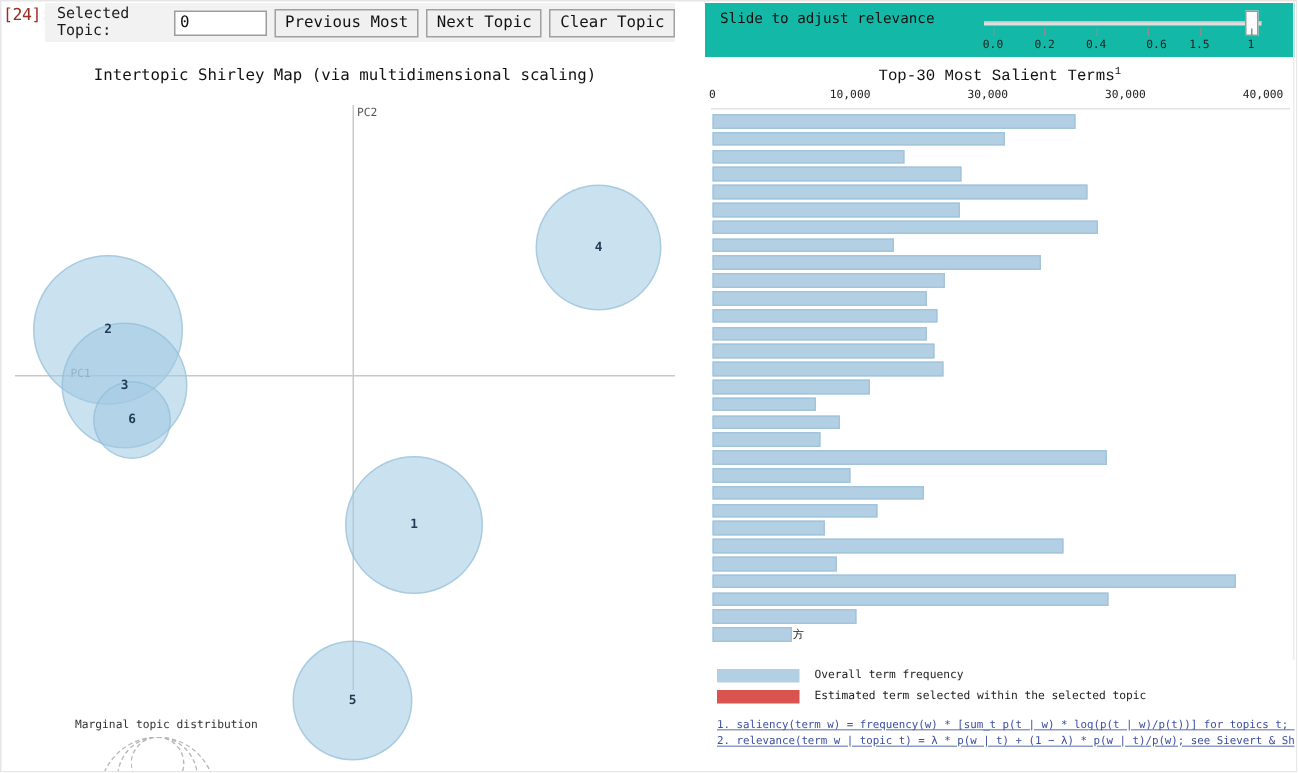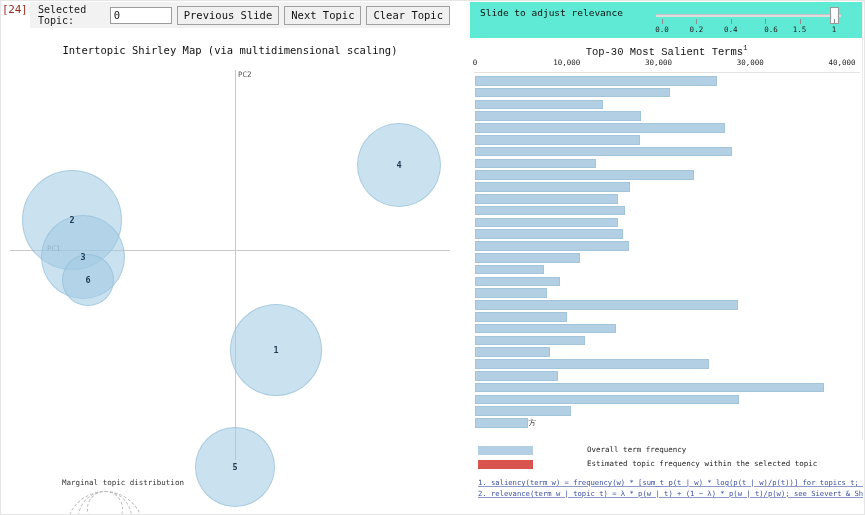--- a/index.html
+++ b/index.html
@@ -54,21 +54,21 @@
     padding: 0 6px;
     cursor: pointer;
     line-height: 17px;
     white-space: nowrap;
   }
 
   
   #right-controls {
     position: absolute; left: 470px; top: 2px;
     width: 393px; height: 36px;
-    background: #5eead4;
+    background: #14b8a6;
   }
   #slider-text {
     position: absolute; left: 10px; top: 4px;
     font-size: 9.5px; color: #111; line-height: 13px;
     font-family: "DejaVu Sans Mono", "Liberation Mono", monospace;
     white-space: nowrap;
   }
   #slider-text .lam { font-size: 10.5px; }
   #slider-text .metricnum { font-size: 8px; vertical-align: 1px;}
   #slider-wrap {
@@ -129,21 +129,21 @@
     position: absolute;
     font-size: 8.5px; font-weight: bold;
     color: #1f3a52;
     font-family: "DejaVu Sans Mono", "Liberation Mono", monospace;
     transform: translate(-50%, -50%);
   }
 
   
   #marg-legend { position: absolute; left: 48px; top: 420px; width: 185px; height: 92px; }
   #marg-title {
-    position: absolute; left: 14px; top: 0px;
+    position: absolute; left: 2px; top: 0px;
     font-size: 7.5px; color: #333;
     font-family: "DejaVu Sans Mono", "Liberation Mono", monospace;
   }
   .marg-circle {
     position: absolute;
     border: 1px dashed #b9b9b9;
     border-radius: 50%;
   }
 
   
@@ -184,21 +184,20 @@
   #bottom-legend { position: absolute; left: 478px; top: 444px; width: 385px; }
   .leg-row { position: relative; height: 14px; }
   .leg-swatch {
     position: absolute; left: 0; top: 2px; width: 55px; height: 9px;
   }
   .leg-text {
     position: absolute; left: 65px; top: 0px;
     font-size: 7.5px; color: #222; line-height: 12px;
     font-family: "DejaVu Sans Mono", "Liberation Mono", monospace;
     white-space: nowrap;
-    margin-left: 44px;
   }
   .footnote {
     font-size: 7.2px; color: #3b4fa0; line-height: 10.5px;
     font-family: "DejaVu Sans Mono", "Liberation Mono", monospace;
     white-space: nowrap; overflow: hidden;
     text-decoration: underline;
     text-decoration-color: #8e9bc9;
   }
   #footnotes { position: absolute; left: 478px; top: 478px; width: 385px; }
   #page-border {
@@ -209,21 +208,21 @@
 </head>
 <body>
 
 <div id="page">
 
   <div id="cell-prompt">[24]:</div>
 
   <div id="left-controls">
     <span class="ctl-label">Selected Topic:</span>
     <input id="topic-input" type="text" value="0" style="">
-    <button class="ctl-btn">Previous Slide</button>
+    <button class="ctl-btn">Previous Most</button>
     <button class="ctl-btn">Next Topic</button>
     <button class="ctl-btn">Clear Topic</button>
   </div>
 
   <div id="right-controls">
     <div id="slider-text">
       <div>Slide to adjust relevance</div>
     </div>
     <div id="slider-wrap">
       <div id="slider-track"></div>
@@ -411,21 +410,21 @@
   </div>
   <div id="bar-right-rule"></div>
 
   <div id="bottom-legend">
     <div class="leg-row">
       <div class="leg-swatch" style="background:#b2cfe3;"></div>
       <div class="leg-text">Overall term frequency</div>
     </div>
     <div class="leg-row">
       <div class="leg-swatch" style="background:#d9534f;"></div>
-      <div class="leg-text">Estimated topic frequency within the selected topic</div>
+      <div class="leg-text">Estimated term selected within the selected topic</div>
     </div>
   </div>
 
   <div id="footnotes">
     <div class="footnote">1. saliency(term w) = frequency(w) * [sum_t p(t | w) * log(p(t | w)/p(t))] for topics t; see Chuan</div>
     <div class="footnote">2. relevance(term w | topic t) = λ * p(w | t) + (1 − λ) * p(w | t)/p(w); see Sievert &amp; Shirley (</div>
   </div>
 
   <div id="page-border"></div>
 </div>

